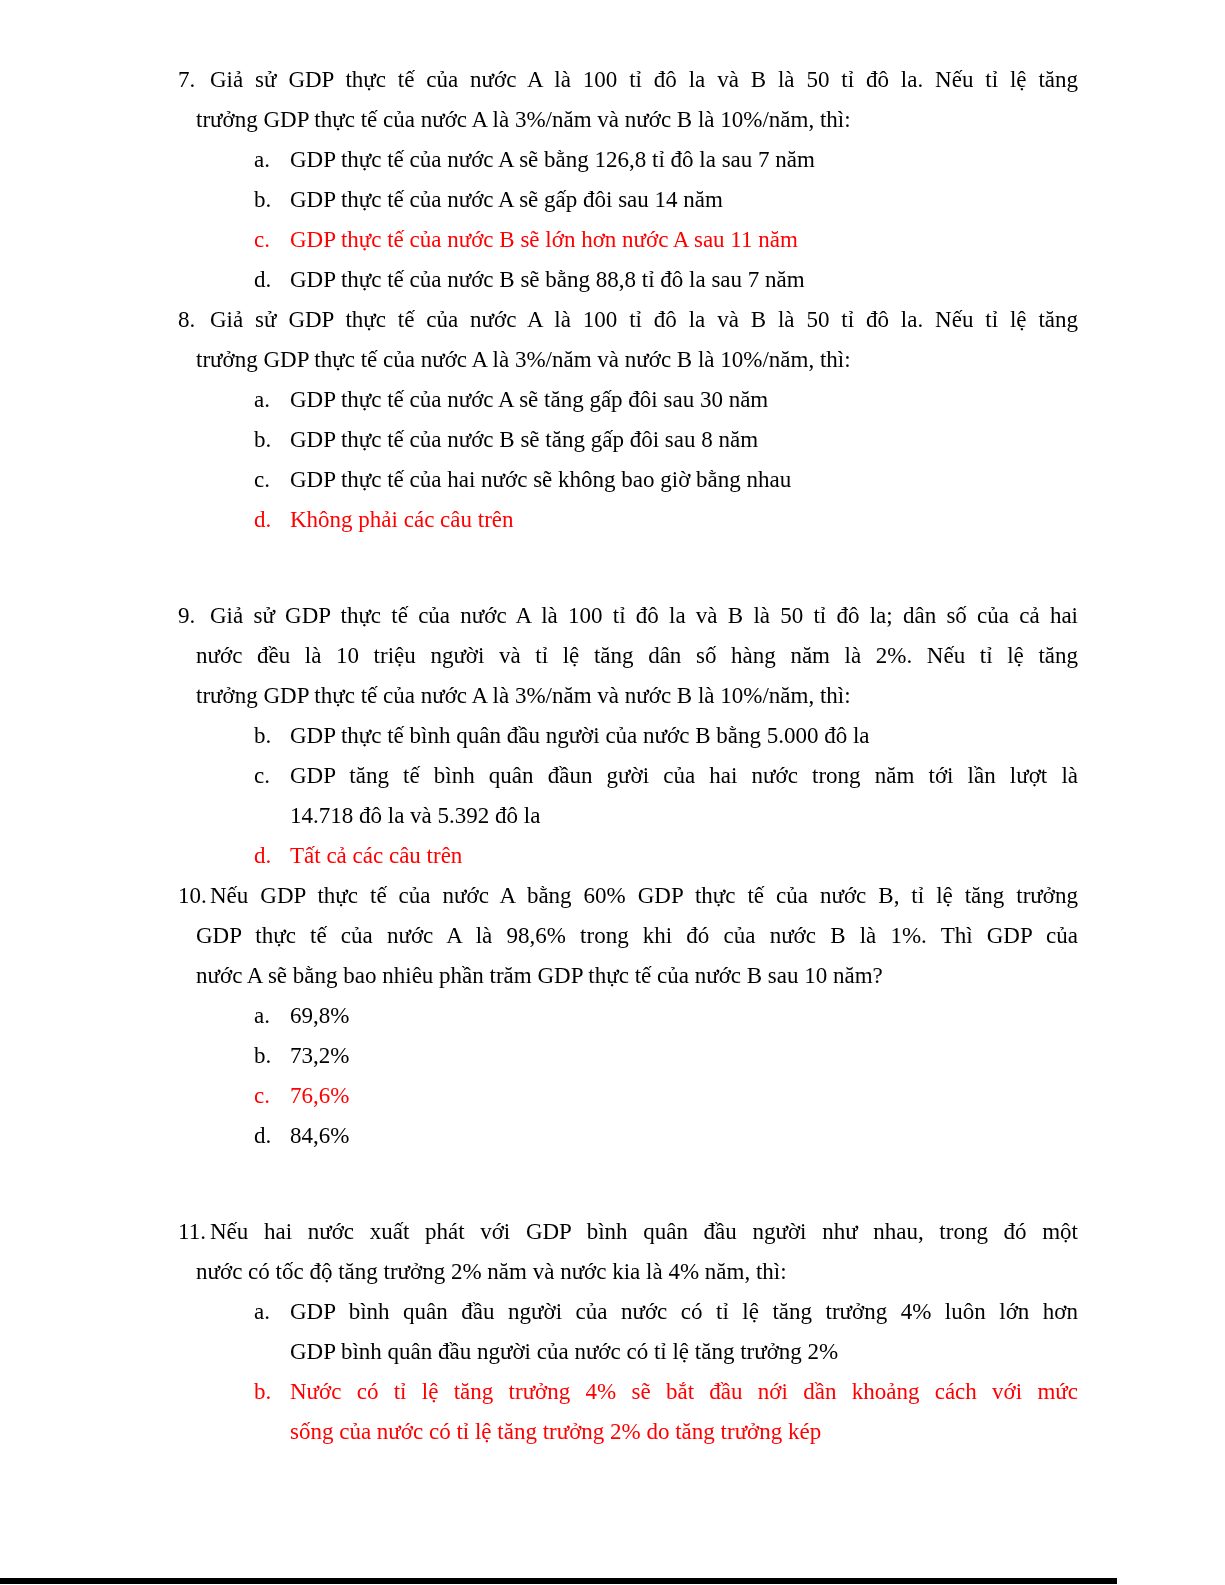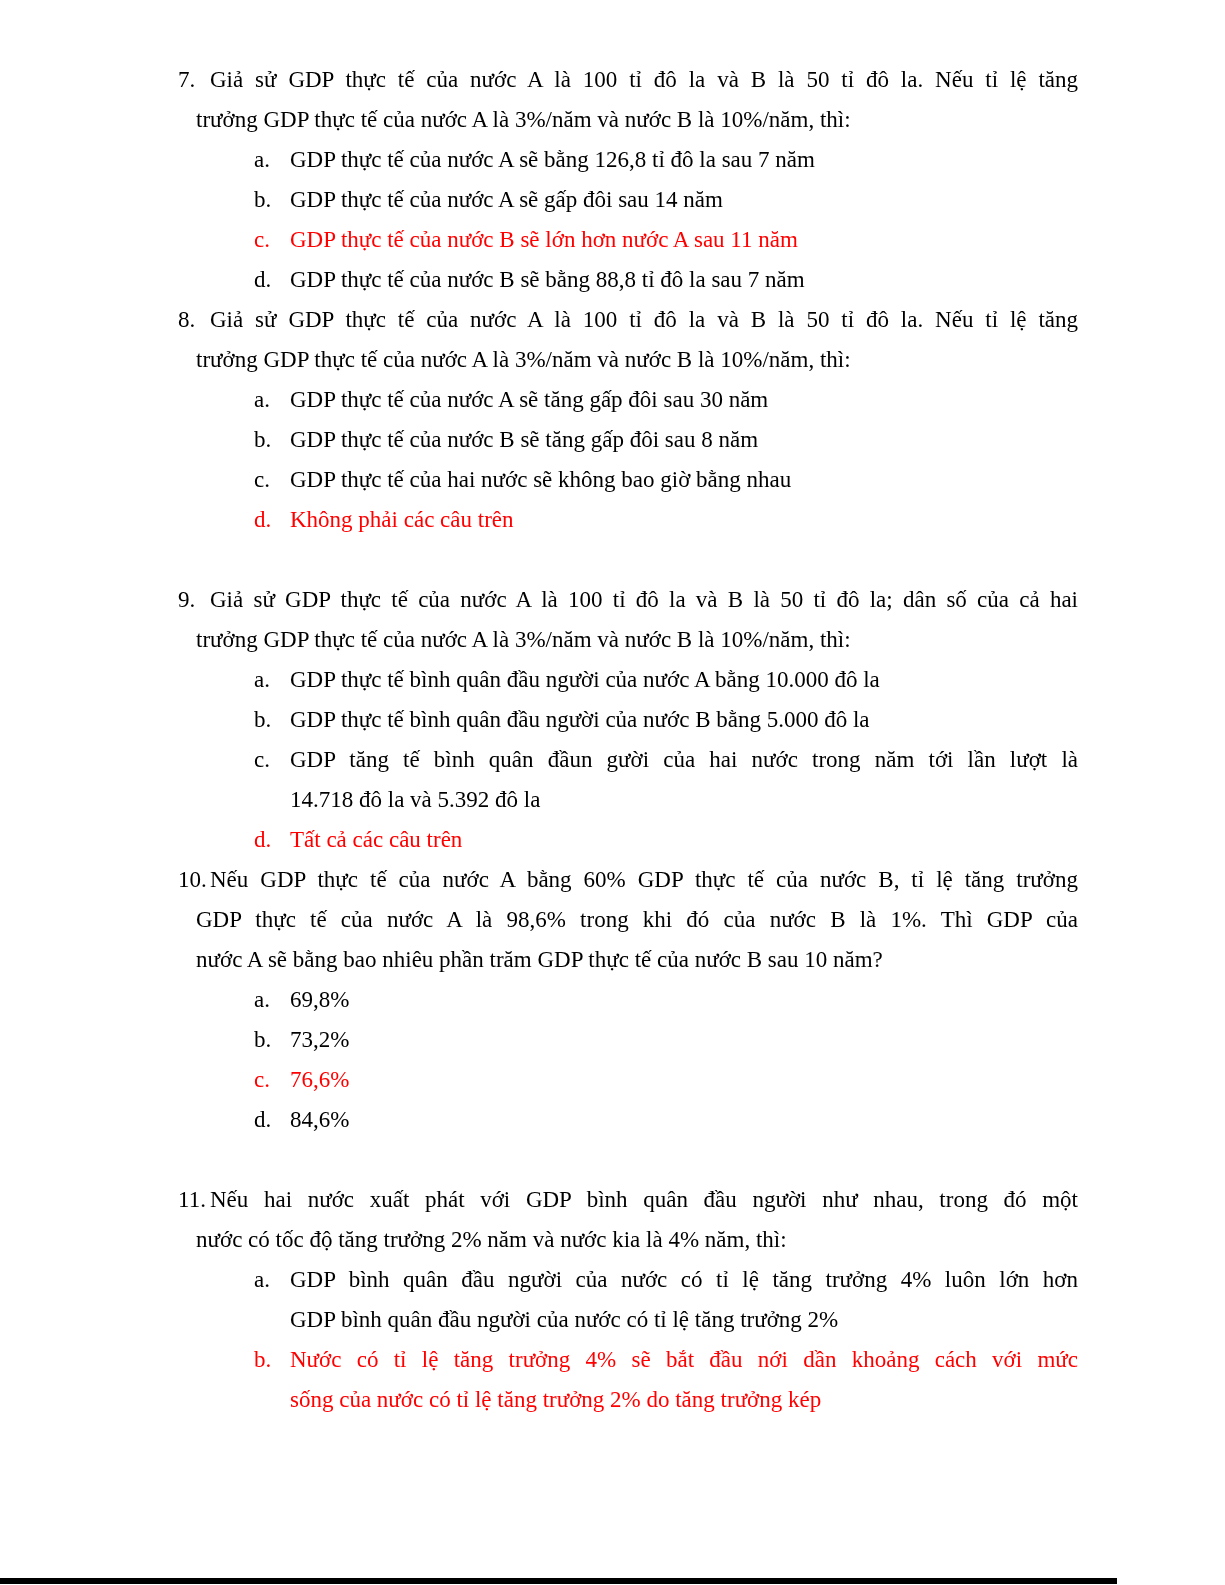--- a/index.html
+++ b/index.html
@@ -22,21 +22,21 @@
   
   .stem-wrap { padding-left: 18px; }
   .qnum { display: inline-block; width: 32px; }
   
   .opt-first { padding-left: 76px; }
   .opt-wrap  { padding-left: 112px; }
   .olabel { display: inline-block; width: 36px; }
   
   .hl { color: var(--hl, #ff0000); font-weight: normal; }
   
-  .gap-before { margin-top: 40px; }
+  .gap-before { margin-top: 56px; }
   
   .bottom-bar {
     position: absolute; left: 0; top: 1578px;
     width: 1117px; height: 6px;
     background: var(--bar, #000000);
   }
 </style>
 </head>
 <body>
 
@@ -53,22 +53,22 @@
       <div class="question">
         <div class="line jl"><span class="qnum">8.</span><span>Giả sử GDP thực tế của nước A là 100 tỉ đô la và B là 50 tỉ đô la. Nếu tỉ lệ tăng</span></div>
         <div class="line stem-wrap">trưởng GDP thực tế của nước A là 3%/năm và nước B là 10%/năm, thì:</div>
         <div class="line opt-first"><span class="olabel">a.</span><span>GDP thực tế của nước A sẽ tăng gấp đôi sau 30 năm</span></div>
         <div class="line opt-first"><span class="olabel">b.</span><span>GDP thực tế của nước B sẽ tăng gấp đôi sau 8 năm</span></div>
         <div class="line opt-first"><span class="olabel">c.</span><span>GDP thực tế của hai nước sẽ không bao giờ bằng nhau</span></div>
         <div class="line opt-first hl"><span class="olabel">d.</span><span>Không phải các câu trên</span></div>
       </div>
       <div class="question gap-before">
         <div class="line jl"><span class="qnum">9.</span><span>Giả sử GDP thực tế của nước A là 100 tỉ đô la và B là 50 tỉ đô la; dân số của cả hai</span></div>
+        <div class="line jl stem-wrap">nước đều là 10 triệu người và tỉ lệ tăng dân số hàng năm là 2%. Nếu tỉ lệ tăng</div>
         <div class="line stem-wrap">trưởng GDP thực tế của nước A là 3%/năm và nước B là 10%/năm, thì:</div>
-        <div class="line opt-first"><span class="olabel">a.</span><span>GDP thực tế bình quân đầu người của nước A bằng 10.000 đô la</span></div>
         <div class="line opt-first"><span class="olabel">b.</span><span>GDP thực tế bình quân đầu người của nước B bằng 5.000 đô la</span></div>
         <div class="line opt-first jl"><span class="olabel">c.</span><span>GDP tăng tế bình quân đầun gười của hai nước trong năm tới lần lượt là</span></div>
         <div class="line opt-wrap">14.718 đô la và 5.392 đô la</div>
         <div class="line opt-first hl"><span class="olabel">d.</span><span>Tất cả các câu trên</span></div>
       </div>
       <div class="question">
         <div class="line jl"><span class="qnum">10.</span><span>Nếu GDP thực tế của nước A bằng 60% GDP thực tế của nước B, tỉ lệ tăng trưởng</span></div>
         <div class="line jl stem-wrap">GDP thực tế của nước A là 98,6% trong khi đó của nước B là 1%. Thì GDP của</div>
         <div class="line stem-wrap">nước A sẽ bằng bao nhiêu phần trăm GDP thực tế của nước B sau 10 năm?</div>
         <div class="line opt-first"><span class="olabel">a.</span><span>69,8%</span></div>

